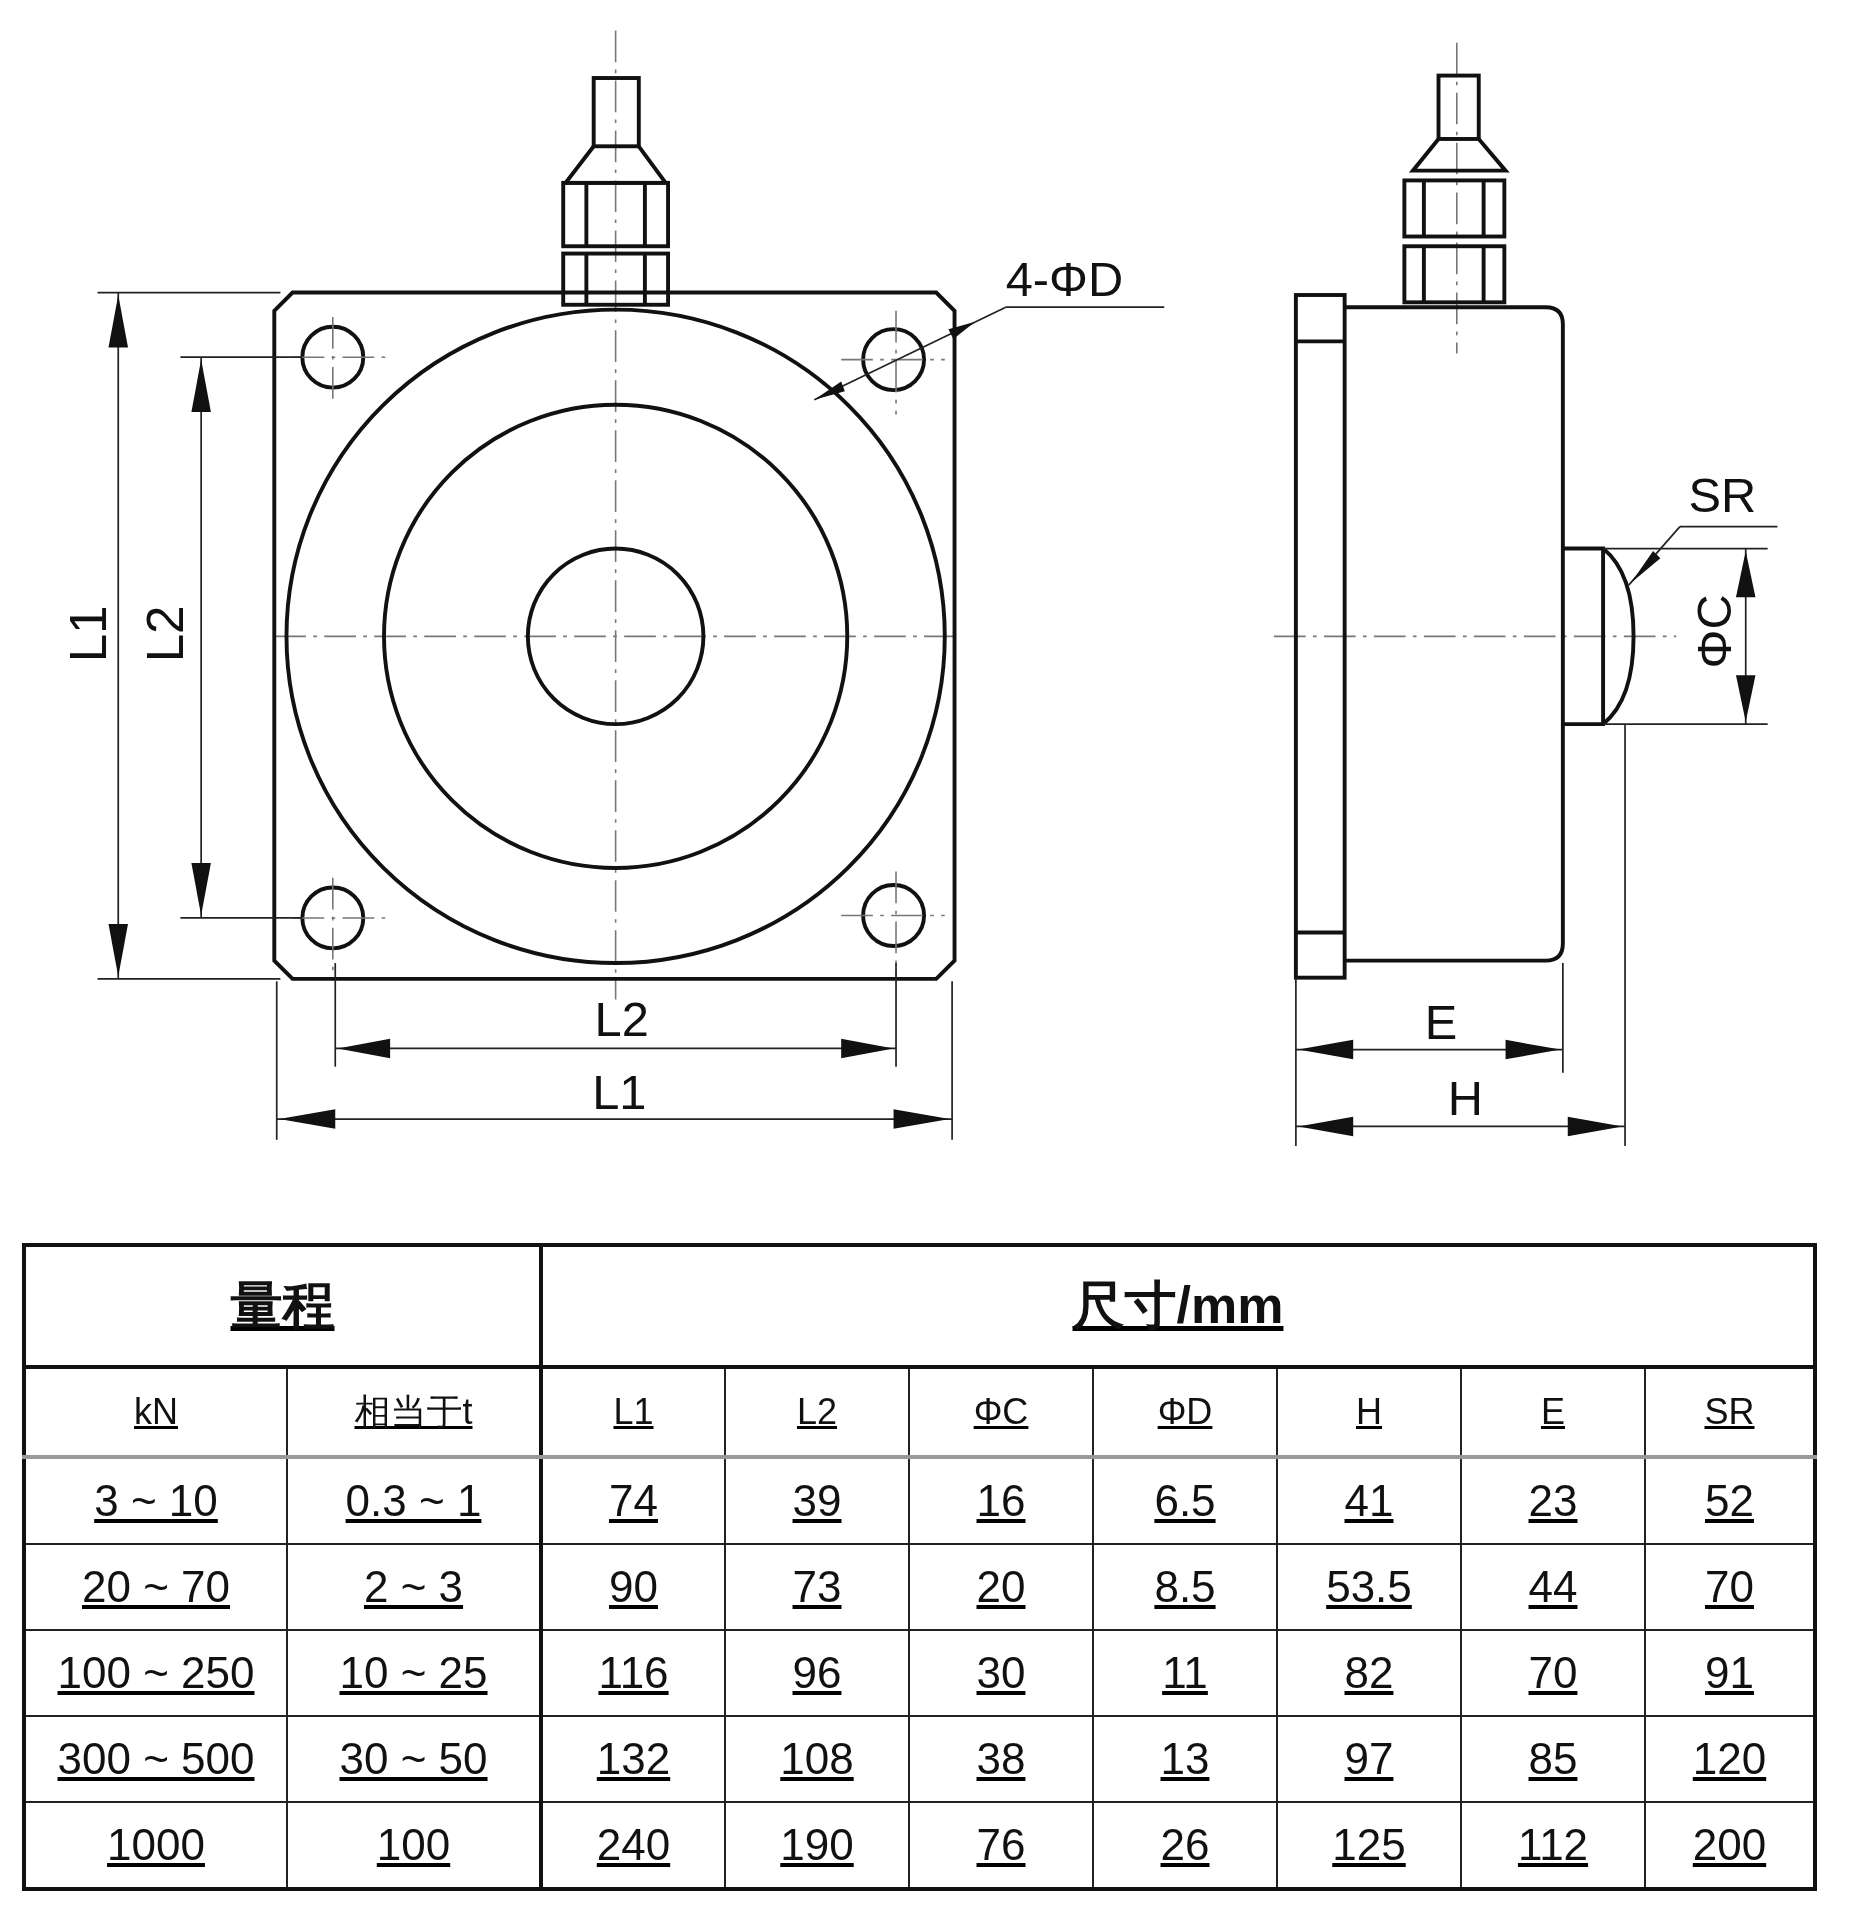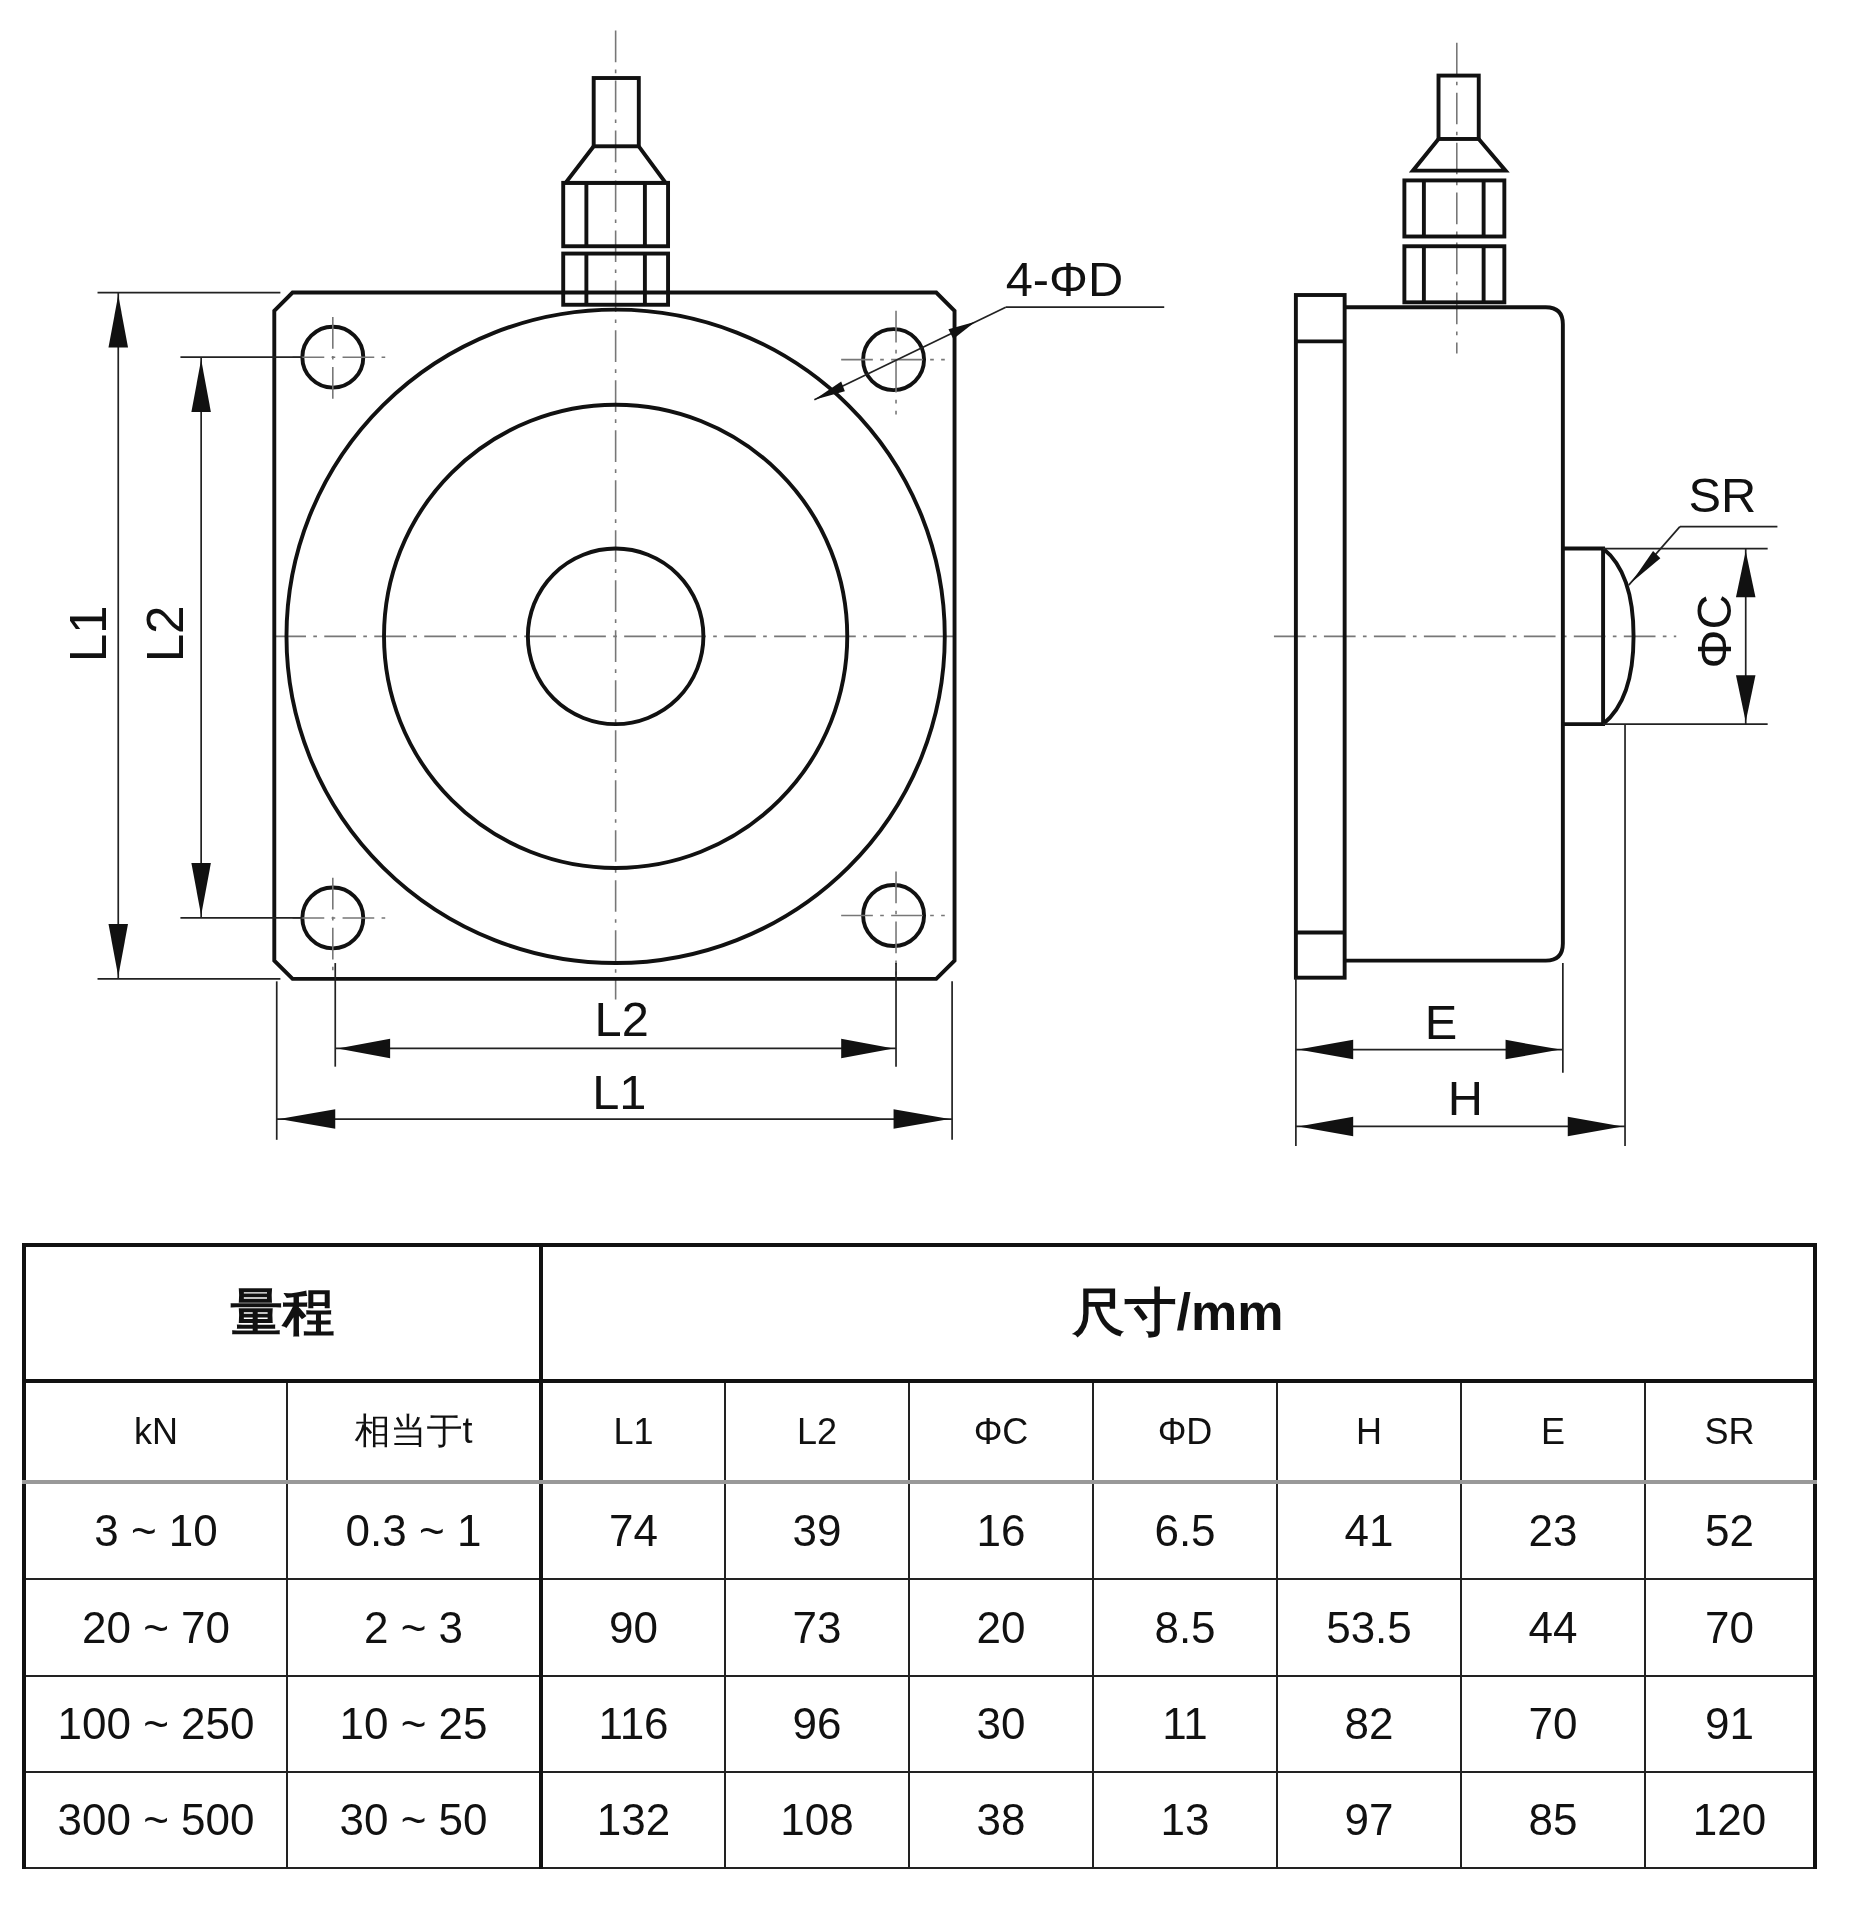--- a/index.html
+++ b/index.html
@@ -3,21 +3,21 @@
 <meta charset="utf-8">
 <style>
   html, body { margin:0; padding:0; background:#ffffff; }
   body { width:1853px; height:1920px; position:relative; overflow:hidden; font-family:"Liberation Sans", sans-serif; }
   #drawing { position:absolute; left:0; top:0; width:1853px; height:1920px; }
   #drawing text { font-family:"Liberation Sans", sans-serif; fill:#111; }
   .ln { stroke:#111; stroke-width:3.2; fill:none; }
   .thin { stroke:#222; stroke-width:1.4; fill:none; }
   .center { stroke:#777; stroke-width:1.3; fill:none; stroke-dasharray:26 6 3 6; }
   .arrow { fill:#111; }
-  #spec-table { position:absolute; left:22px; top:1243px; width:1791px; height:626px; border-collapse:collapse; table-layout:fixed; }
+  #spec-table { position:absolute; left:22px; top:1243px; width:1791px; height:626px; border-collapse:collapse; table-layout:fixed;text-decoration:underline; }
   #spec-table td { border:2px solid #222; text-align:center; vertical-align:middle; color:#111; padding:0; }
   #spec-table tr.top td { height:118px; font-size:52px; font-weight:bold; }
   #spec-table tr.hdr td { height:86px; font-size:36px; }
   #spec-table tr.row td { height:84px; font-size:44px; }
   #spec-table tr.hdr td { border-bottom:4px solid #999; }
   #spec-table .outer-l { border-left:4px solid #111; }
   #spec-table .outer-r { border-right:4px solid #111; }
   #spec-table tr.top td { border-top:4px solid #111; border-bottom:4px solid #111; }
   #spec-table tr.last td { border-bottom:4px solid #111; }
   #spec-table .sep { border-right:4px solid #111; }
@@ -209,14 +209,25 @@
     <td class="outer-l">300 ~ 500</td>
     <td class="sep">30 ~ 50</td>
     <td>132</td>
     <td>108</td>
     <td>38</td>
     <td>13</td>
     <td>97</td>
     <td>85</td>
     <td class="outer-r">120</td>
   </tr>
+  <tr class="row last">
+    <td class="outer-l">1000</td>
+    <td class="sep">100</td>
+    <td>240</td>
+    <td>190</td>
+    <td>76</td>
+    <td>26</td>
+    <td>125</td>
+    <td>112</td>
+    <td class="outer-r">200</td>
+  </tr>
 </tbody>
   </table>
 
 </body></html>

